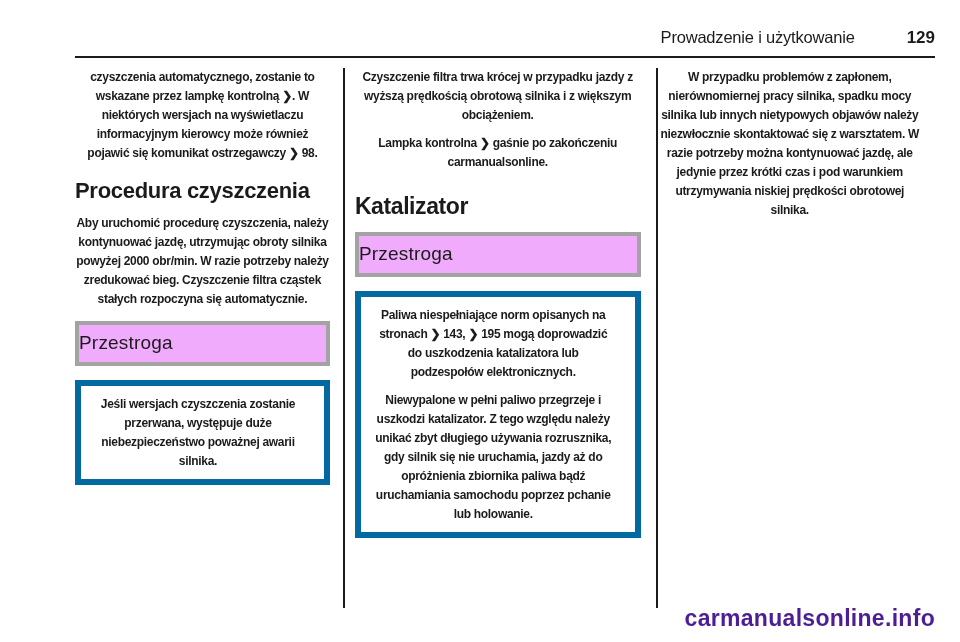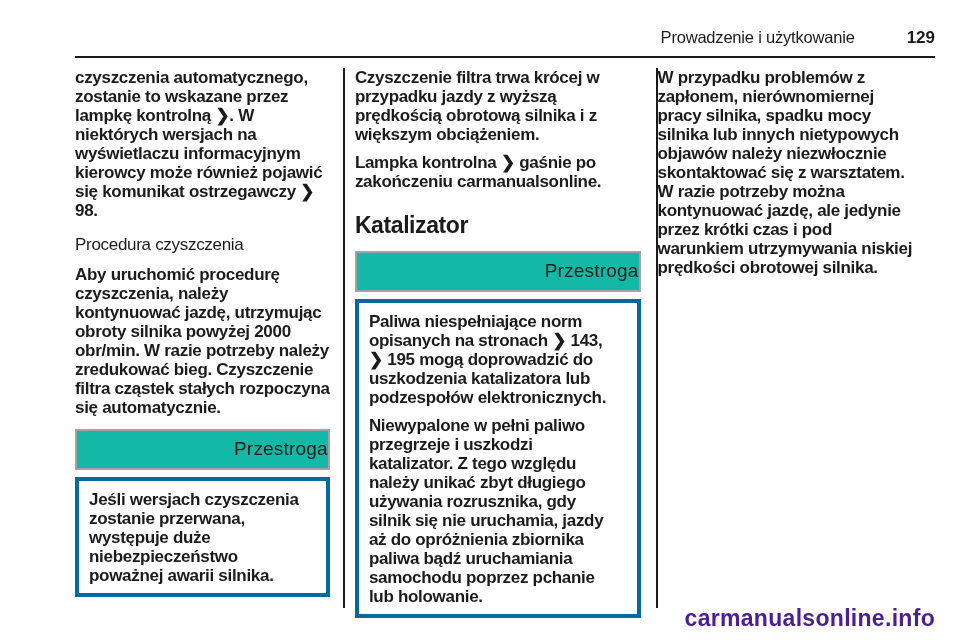--- a/index.html
+++ b/index.html
@@ -42,45 +42,45 @@
   .col { box-sizing: border-box; }
   .col-1 { width: 278px; padding-right: 13px; }
   .col-2 { width: 322px; padding-left: 10px; padding-right: 15px; }
   .col-3 { width: 288px; padding-right: 13px; }
   .col-divider {
     width: 2px; background: #1b1b1b; height: 540px;
     flex: none;
   }
   
   .para {
-    font-size: 17px; font-weight: 700; letter-spacing: -0.3px;
+    font-size: 12px; font-weight: 700; letter-spacing: -0.3px;
     line-height: 19px;
     margin: 0 0 9px 0;
-    text-align: left;
+    text-align: center;
   }
   .heading-2 {
-    font-size: 17px; font-weight: 400; letter-spacing: -0.3px;
+    font-size: 22px; font-weight: 700; letter-spacing: -0.3px;
     margin: 15px 0 10px 0;
   }
   .heading-1 {
     font-size: 23px; font-weight: 700; letter-spacing: -0.4px;
     margin: 21px 0 11px 0;
   }
   
   .caution { margin-top: 12px; }
   .caution-title {
-    border: 2px solid #a3a3a3;
-    background: #14b8a6;
-    text-align: right;
+    border: 4px solid #a3a3a3;
+    background: #f0abfc;
+    text-align: left;
     font-size: 19px; font-weight: 400; letter-spacing: 0.2px;
     padding: 7px 0 8px 0;
   }
   .caution-body {
-    border: 4px solid #0369a1;
-    margin-top: 7px;
+    border: 6px solid #0369a1;
+    margin-top: 14px;
     padding: 9px 19px 8px 10px;
   }
   .caution-body .para:last-child { margin-bottom: 0; }
   
   .watermark {
     position: absolute;
     right: 25px; bottom: 10px;
     font-size: 23px; font-weight: 700;
     color: #4c1d95; letter-spacing: 0.3px;
   }

